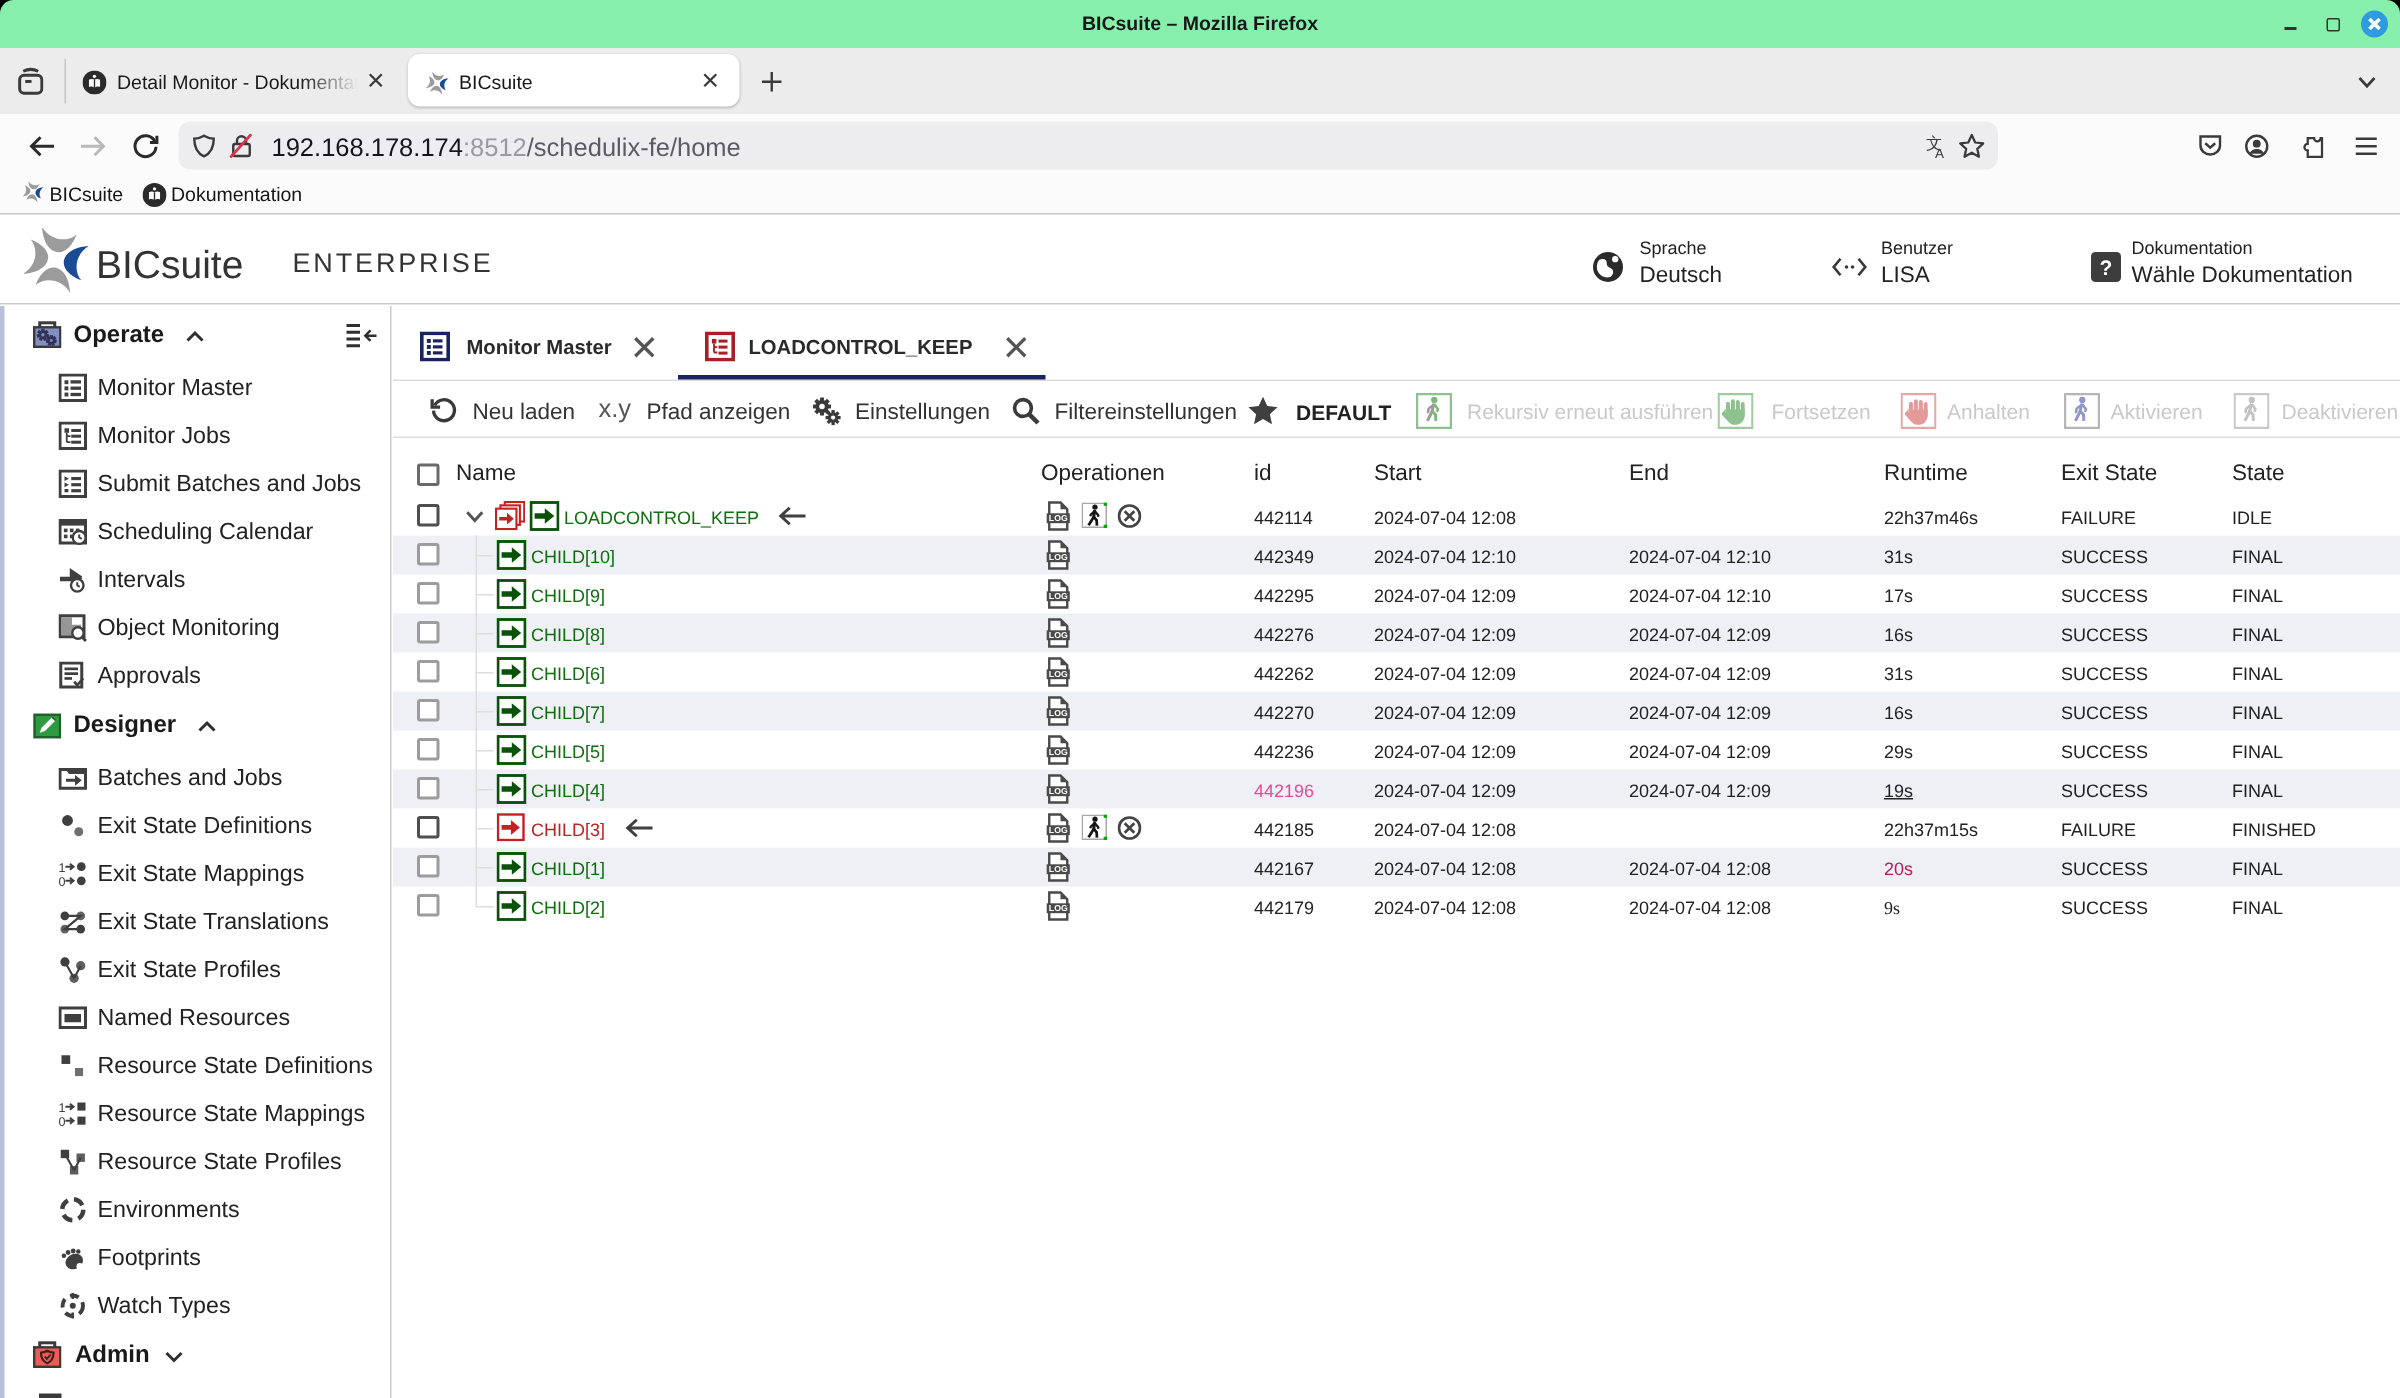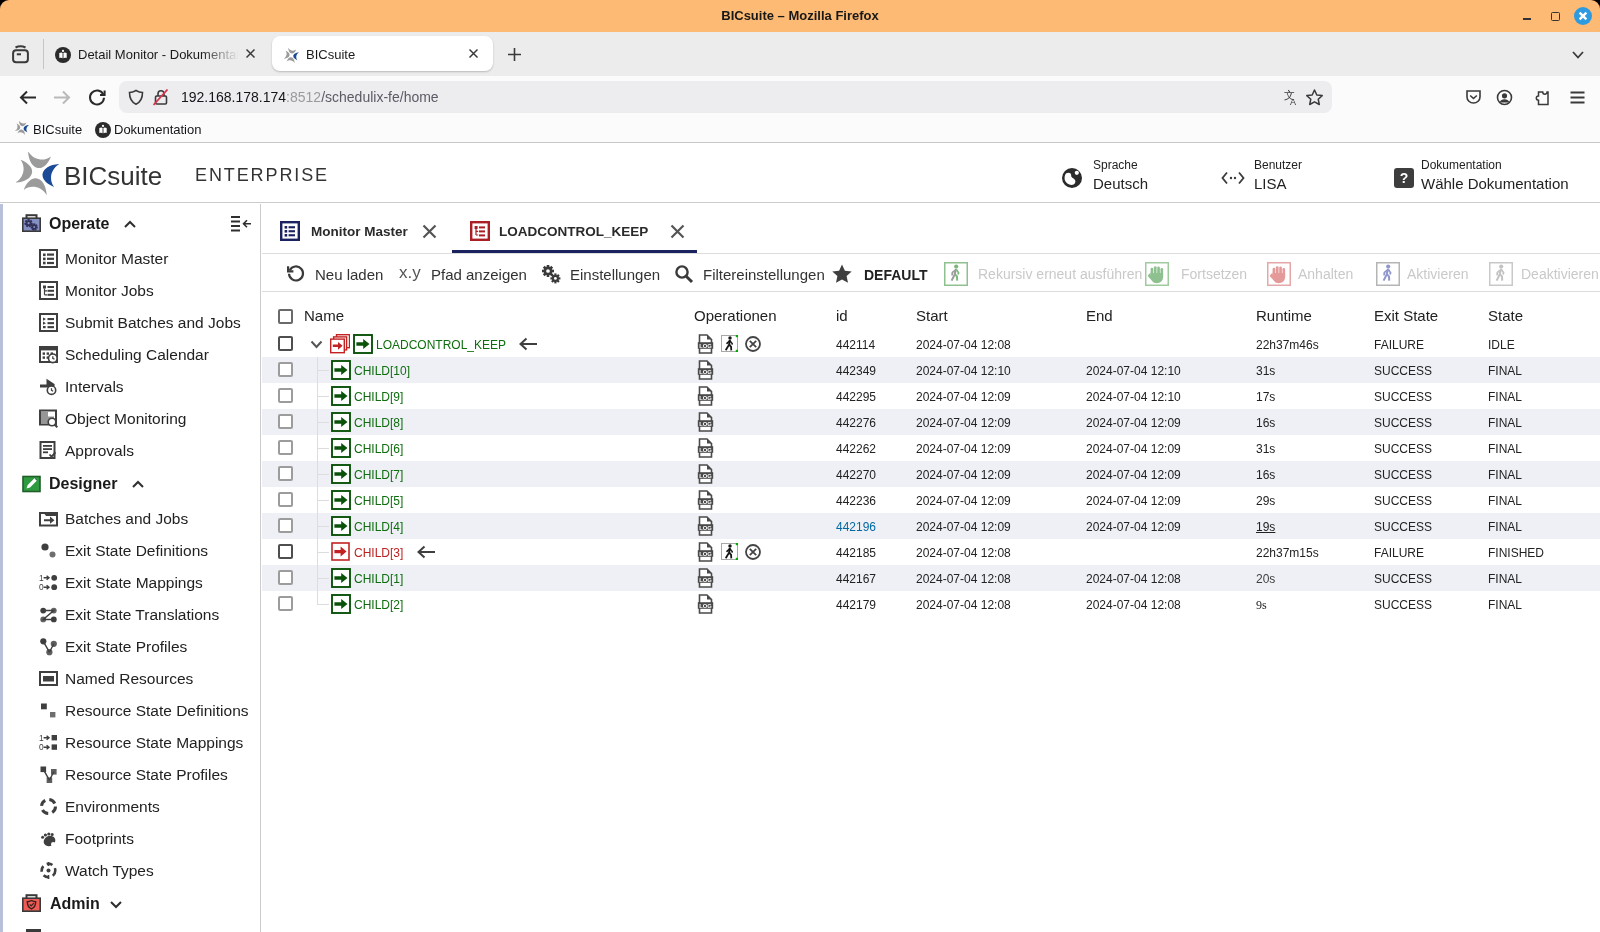--- a/index.html
+++ b/index.html
@@ -1,17 +1,17 @@
 <!DOCTYPE html>
 <html><head><meta charset="utf-8">
 <style>
 *{margin:0;padding:0;box-sizing:border-box;}
 html,body{width:1600px;height:932px;overflow:hidden;background:#fff;font-family:"Liberation Sans",sans-serif;}
 .abs{position:absolute;}
-#titlebar{position:absolute;left:0;top:0;width:1600px;height:32px;background:#fdba74;border-radius:9px 9px 0 0;}
+#titlebar{position:absolute;left:0;top:0;width:1600px;height:32px;background:#86efac;border-radius:9px 9px 0 0;}
 #titlebar .title{position:absolute;left:0;right:0;top:8px;text-align:center;font-size:13px;font-weight:bold;color:#181818;}
 #tabbar{position:absolute;left:0;top:32px;width:1600px;height:44px;background:#ececec;}
 #activetab{position:absolute;left:272px;top:4px;width:221px;height:35px;background:#fff;border-radius:8px;box-shadow:0 1px 2px rgba(0,0,0,.22);}
 #navbar{position:absolute;left:0;top:76px;width:1600px;height:42px;background:#fbfbfb;}
 #urlbar{position:absolute;left:119px;top:81px;width:1213px;height:32px;background:#ededef;border-radius:8px;}
 #bookmarks{position:absolute;left:0;top:118px;width:1600px;height:25px;background:#fbfbfb;border-bottom:1px solid #c8c8c8;}
 #appheader{position:absolute;left:0;top:144px;width:1600px;height:59px;background:#fff;border-bottom:1px solid #ccc;}
 #sidebar{position:absolute;left:0;top:204px;width:261px;height:728px;background:#fff;border-right:1px solid #ccc;}
 #sidestrip{position:absolute;left:0;top:204px;width:3px;height:728px;background:#b9c0da;z-index:5;}
 .sechead{position:absolute;font-size:16px;font-weight:bold;color:#1a1a1a;white-space:nowrap;}
@@ -81,21 +81,21 @@
     </svg>
     <div id="urlbar" style="top:5px;"></div>
     <svg class="ico" style="left:128px;top:13px" width="16" height="17" viewBox="0 0 16 17">
       <path d="M8 1.5 C 10.5 3 13 3.5 14.5 3.5 C 14.5 9 13 13 8 15.2 C 3 13 1.5 9 1.5 3.5 C 3 3.5 5.5 3 8 1.5 Z" fill="none" stroke="#3a3a3a" stroke-width="1.6"></path>
     </svg>
     <svg class="ico" style="left:153px;top:13px" width="16" height="17" viewBox="0 0 16 17">
       <rect x="2.5" y="7" width="11" height="8" rx="1.2" fill="none" stroke="#3a3a3a" stroke-width="1.6"></rect>
 <path d="M5 7 V4.8 a3 3 0 0 1 6 0 V7" fill="none" stroke="#3a3a3a" stroke-width="1.6"></path>
 <line x1="0.5" y1="16" x2="14.5" y2="0.5" stroke="#d7354d" stroke-width="1.8"></line>
     </svg>
-    <div class="abs" style="left:181px;top:13px;font-size:14px;color:#15141a;">192.168.178.174<span style="color:#9a9a9e">:8512</span><span style="color:#5b5b66">/schedulix-fe/home</span></div>
+    <div class="abs" style="left:181px;top:13px;font-size:17px;color:#15141a;">192.168.178.174<span style="color:#9a9a9e">:8512</span><span style="color:#5b5b66">/schedulix-fe/home</span></div>
     <svg class="ico" style="left:1283px;top:13px" width="17" height="17" viewBox="0 0 17 17">
       <text x="1" y="10" font-size="11" fill="#3a3a3a" font-family="Liberation Sans">文</text>
       <text x="7" y="16" font-size="9" fill="#3a3a3a" font-family="Liberation Sans">A</text>
     </svg>
     <svg class="ico" style="left:1306px;top:13px" width="17" height="17" viewBox="0 0 17 17">
       <path d="M8.5 1 L10.8 6 L16.2 6.6 L12.2 10.2 L13.3 15.5 L8.5 12.8 L3.7 15.5 L4.8 10.2 L0.8 6.6 L6.2 6 Z" fill="none" stroke="#3a3a3a" stroke-width="1.5" stroke-linejoin="round"></path>
     </svg>
     <svg class="ico" style="left:1465px;top:13px" width="17" height="17" viewBox="0 0 17 17">
       <path d="M2 2 H15 V8 A6.5 6 0 0 1 2 8 Z" fill="none" stroke="#3a3a3a" stroke-width="1.6"></path>
       <path d="M5.2 6.5 L8.5 9.5 L11.8 6.5" fill="none" stroke="#3a3a3a" stroke-width="1.6"></path>
@@ -654,21 +654,21 @@
     <rect x="1" y="1" width="18" height="18" fill="#fff" stroke="#0a520a" stroke-width="1.9"></rect>
     <path d="M3.4 8.2 h6.8 V4.9 L16.5 10 L10.2 15.1 V11.8 H3.4 z" fill="#0a520a"></path>
   </svg>
 <div class="abs" style="left:354px;top:520px;font-size:12px;color:#0e6e0e;">CHILD[4]</div>
 <svg class="ico" style="left:697px;top:516px" width="17" height="20" viewBox="0 0 17 20">
     <path d="M2.5 1 H10 L14.5 5.5 V19 H2.5 Z" fill="#fff" stroke="#4a4a4a" stroke-width="1.6"></path>
 <path d="M10 1 L10 5.5 H14.5 Z" fill="#4a4a4a"></path>
 <rect x="0.8" y="8.2" width="15.4" height="6.6" fill="#4a4a4a"></rect>
 <text x="8.5" y="13.5" font-size="5.8" font-weight="bold" fill="#fff" text-anchor="middle" font-family="Liberation Sans">LOG</text>
   </svg>
-<div class="abs" style="left:836px;top:520px;font-size:12px;color:#0369a1;">442196</div>
+<div class="abs" style="left:836px;top:520px;font-size:12px;color:#ec4899;">442196</div>
 <div class="abs" style="left:916px;top:520px;font-size:12px;color:#222;">2024-07-04 12:09</div>
 <div class="abs" style="left:1086px;top:520px;font-size:12px;color:#222;">2024-07-04 12:09</div>
 <div class="abs" style="left:1256px;top:520px;font-size:12px;color:#222;text-decoration:underline;">19s</div>
 <div class="abs" style="left:1374px;top:520px;font-size:12px;color:#222;">SUCCESS</div>
 <div class="abs" style="left:1488px;top:520px;font-size:12px;color:#222;">FINAL</div>
 <div class="abs" style="left:317px;top:552px;width:12px;height:1px;background:#ddd;"></div>
 <div class="abs" style="left:278px;top:544px;width:15px;height:15px;border:2px solid #4e4e4e;border-radius:2px;background:#fff;"></div>
 <svg class="ico" style="left:331px;top:542px" width="19" height="19" viewBox="0 0 19 19">
     <rect x="1" y="1" width="17" height="17" fill="#fff" stroke="#c32222" stroke-width="1.6"></rect>
     <path d="M3.4 8 h6.2 V4.6 L15.6 9.6 L9.6 14.6 V11.2 H3.4 z" fill="#c32222"></path>
@@ -712,21 +712,21 @@
 <div class="abs" style="left:354px;top:572px;font-size:12px;color:#0e6e0e;">CHILD[1]</div>
 <svg class="ico" style="left:697px;top:568px" width="17" height="20" viewBox="0 0 17 20">
     <path d="M2.5 1 H10 L14.5 5.5 V19 H2.5 Z" fill="#fff" stroke="#4a4a4a" stroke-width="1.6"></path>
 <path d="M10 1 L10 5.5 H14.5 Z" fill="#4a4a4a"></path>
 <rect x="0.8" y="8.2" width="15.4" height="6.6" fill="#4a4a4a"></rect>
 <text x="8.5" y="13.5" font-size="5.8" font-weight="bold" fill="#fff" text-anchor="middle" font-family="Liberation Sans">LOG</text>
   </svg>
 <div class="abs" style="left:836px;top:572px;font-size:12px;color:#222;">442167</div>
 <div class="abs" style="left:916px;top:572px;font-size:12px;color:#222;">2024-07-04 12:08</div>
 <div class="abs" style="left:1086px;top:572px;font-size:12px;color:#222;">2024-07-04 12:08</div>
-<div class="abs" style="left:1256px;top:572px;font-size:12px;color:#404040;">20s</div>
+<div class="abs" style="left:1256px;top:572px;font-size:12px;color:#be185d;">20s</div>
 <div class="abs" style="left:1374px;top:572px;font-size:12px;color:#222;">SUCCESS</div>
 <div class="abs" style="left:1488px;top:572px;font-size:12px;color:#222;">FINAL</div>
 <div class="abs" style="left:317px;top:604px;width:12px;height:1px;background:#ddd;"></div>
 <div class="abs" style="left:278px;top:596px;width:15px;height:15px;border:2px solid #9c9c9c;border-radius:2px;background:#fff;"></div>
 <svg class="ico" style="left:331px;top:594px" width="20" height="20" viewBox="0 0 20 20">
     <rect x="1" y="1" width="18" height="18" fill="#fff" stroke="#0a520a" stroke-width="1.9"></rect>
     <path d="M3.4 8.2 h6.8 V4.9 L16.5 10 L10.2 15.1 V11.8 H3.4 z" fill="#0a520a"></path>
   </svg>
 <div class="abs" style="left:354px;top:598px;font-size:12px;color:#0e6e0e;">CHILD[2]</div>
 <svg class="ico" style="left:697px;top:594px" width="17" height="20" viewBox="0 0 17 20">

